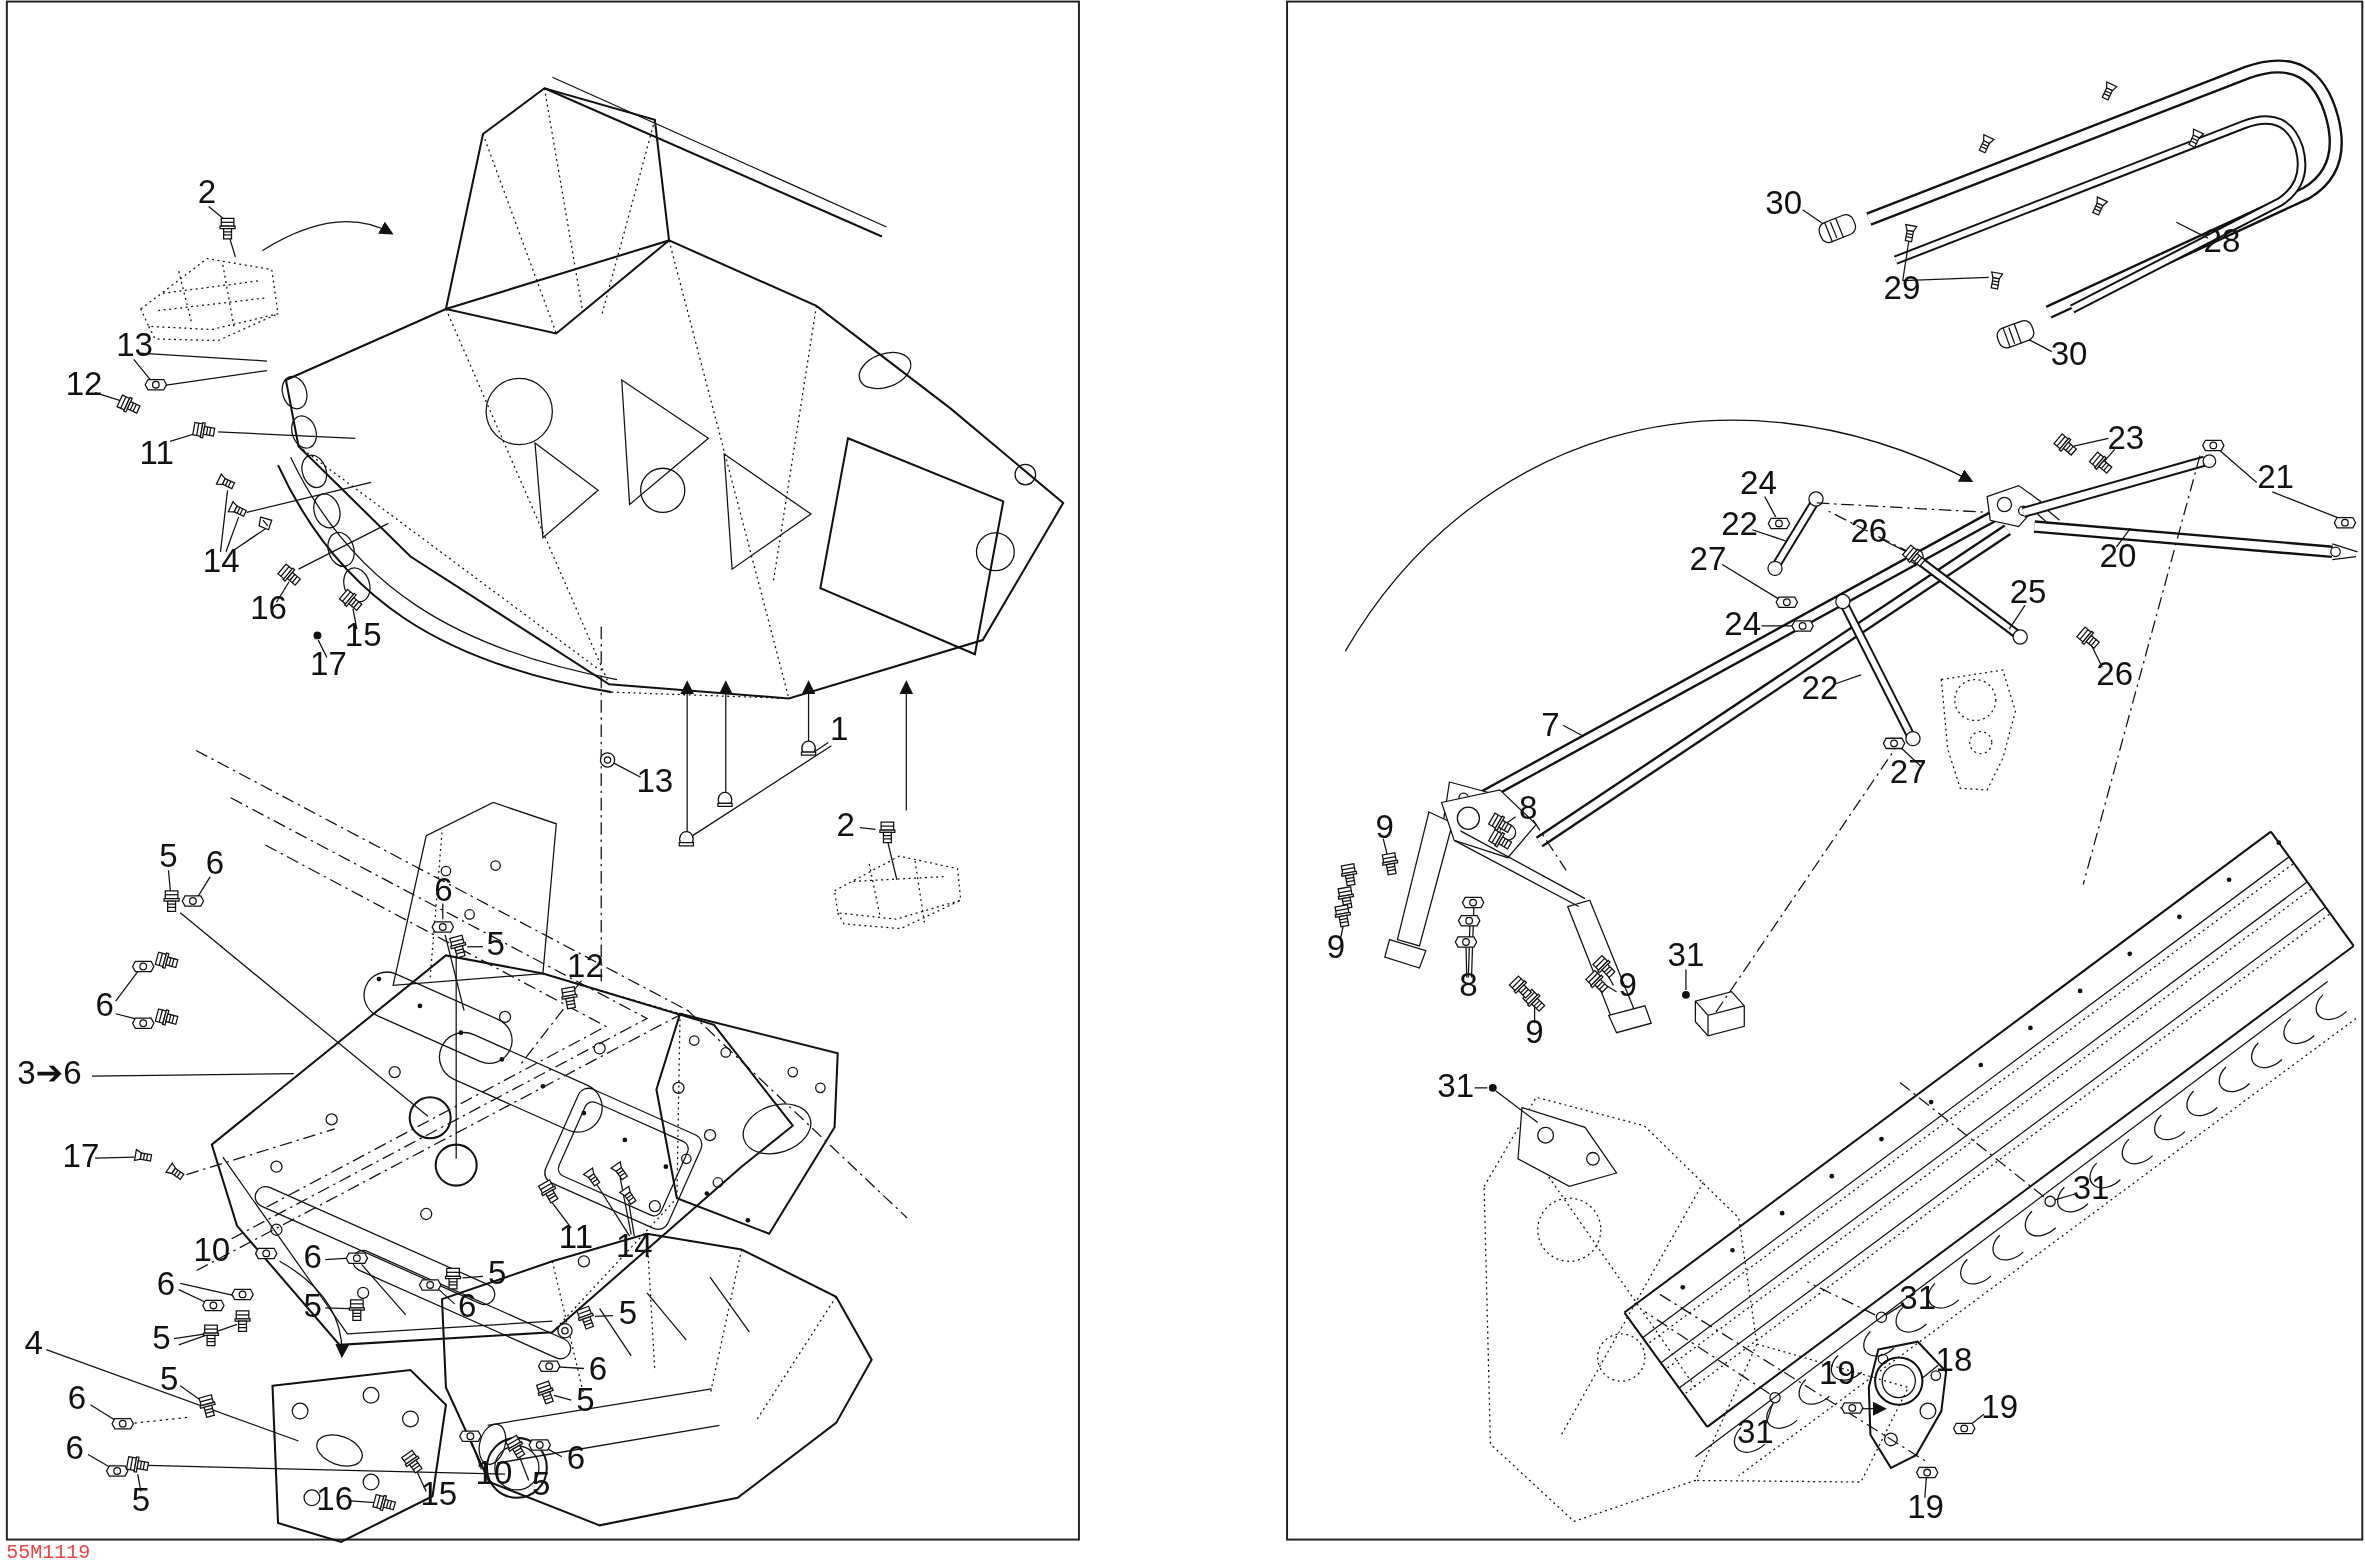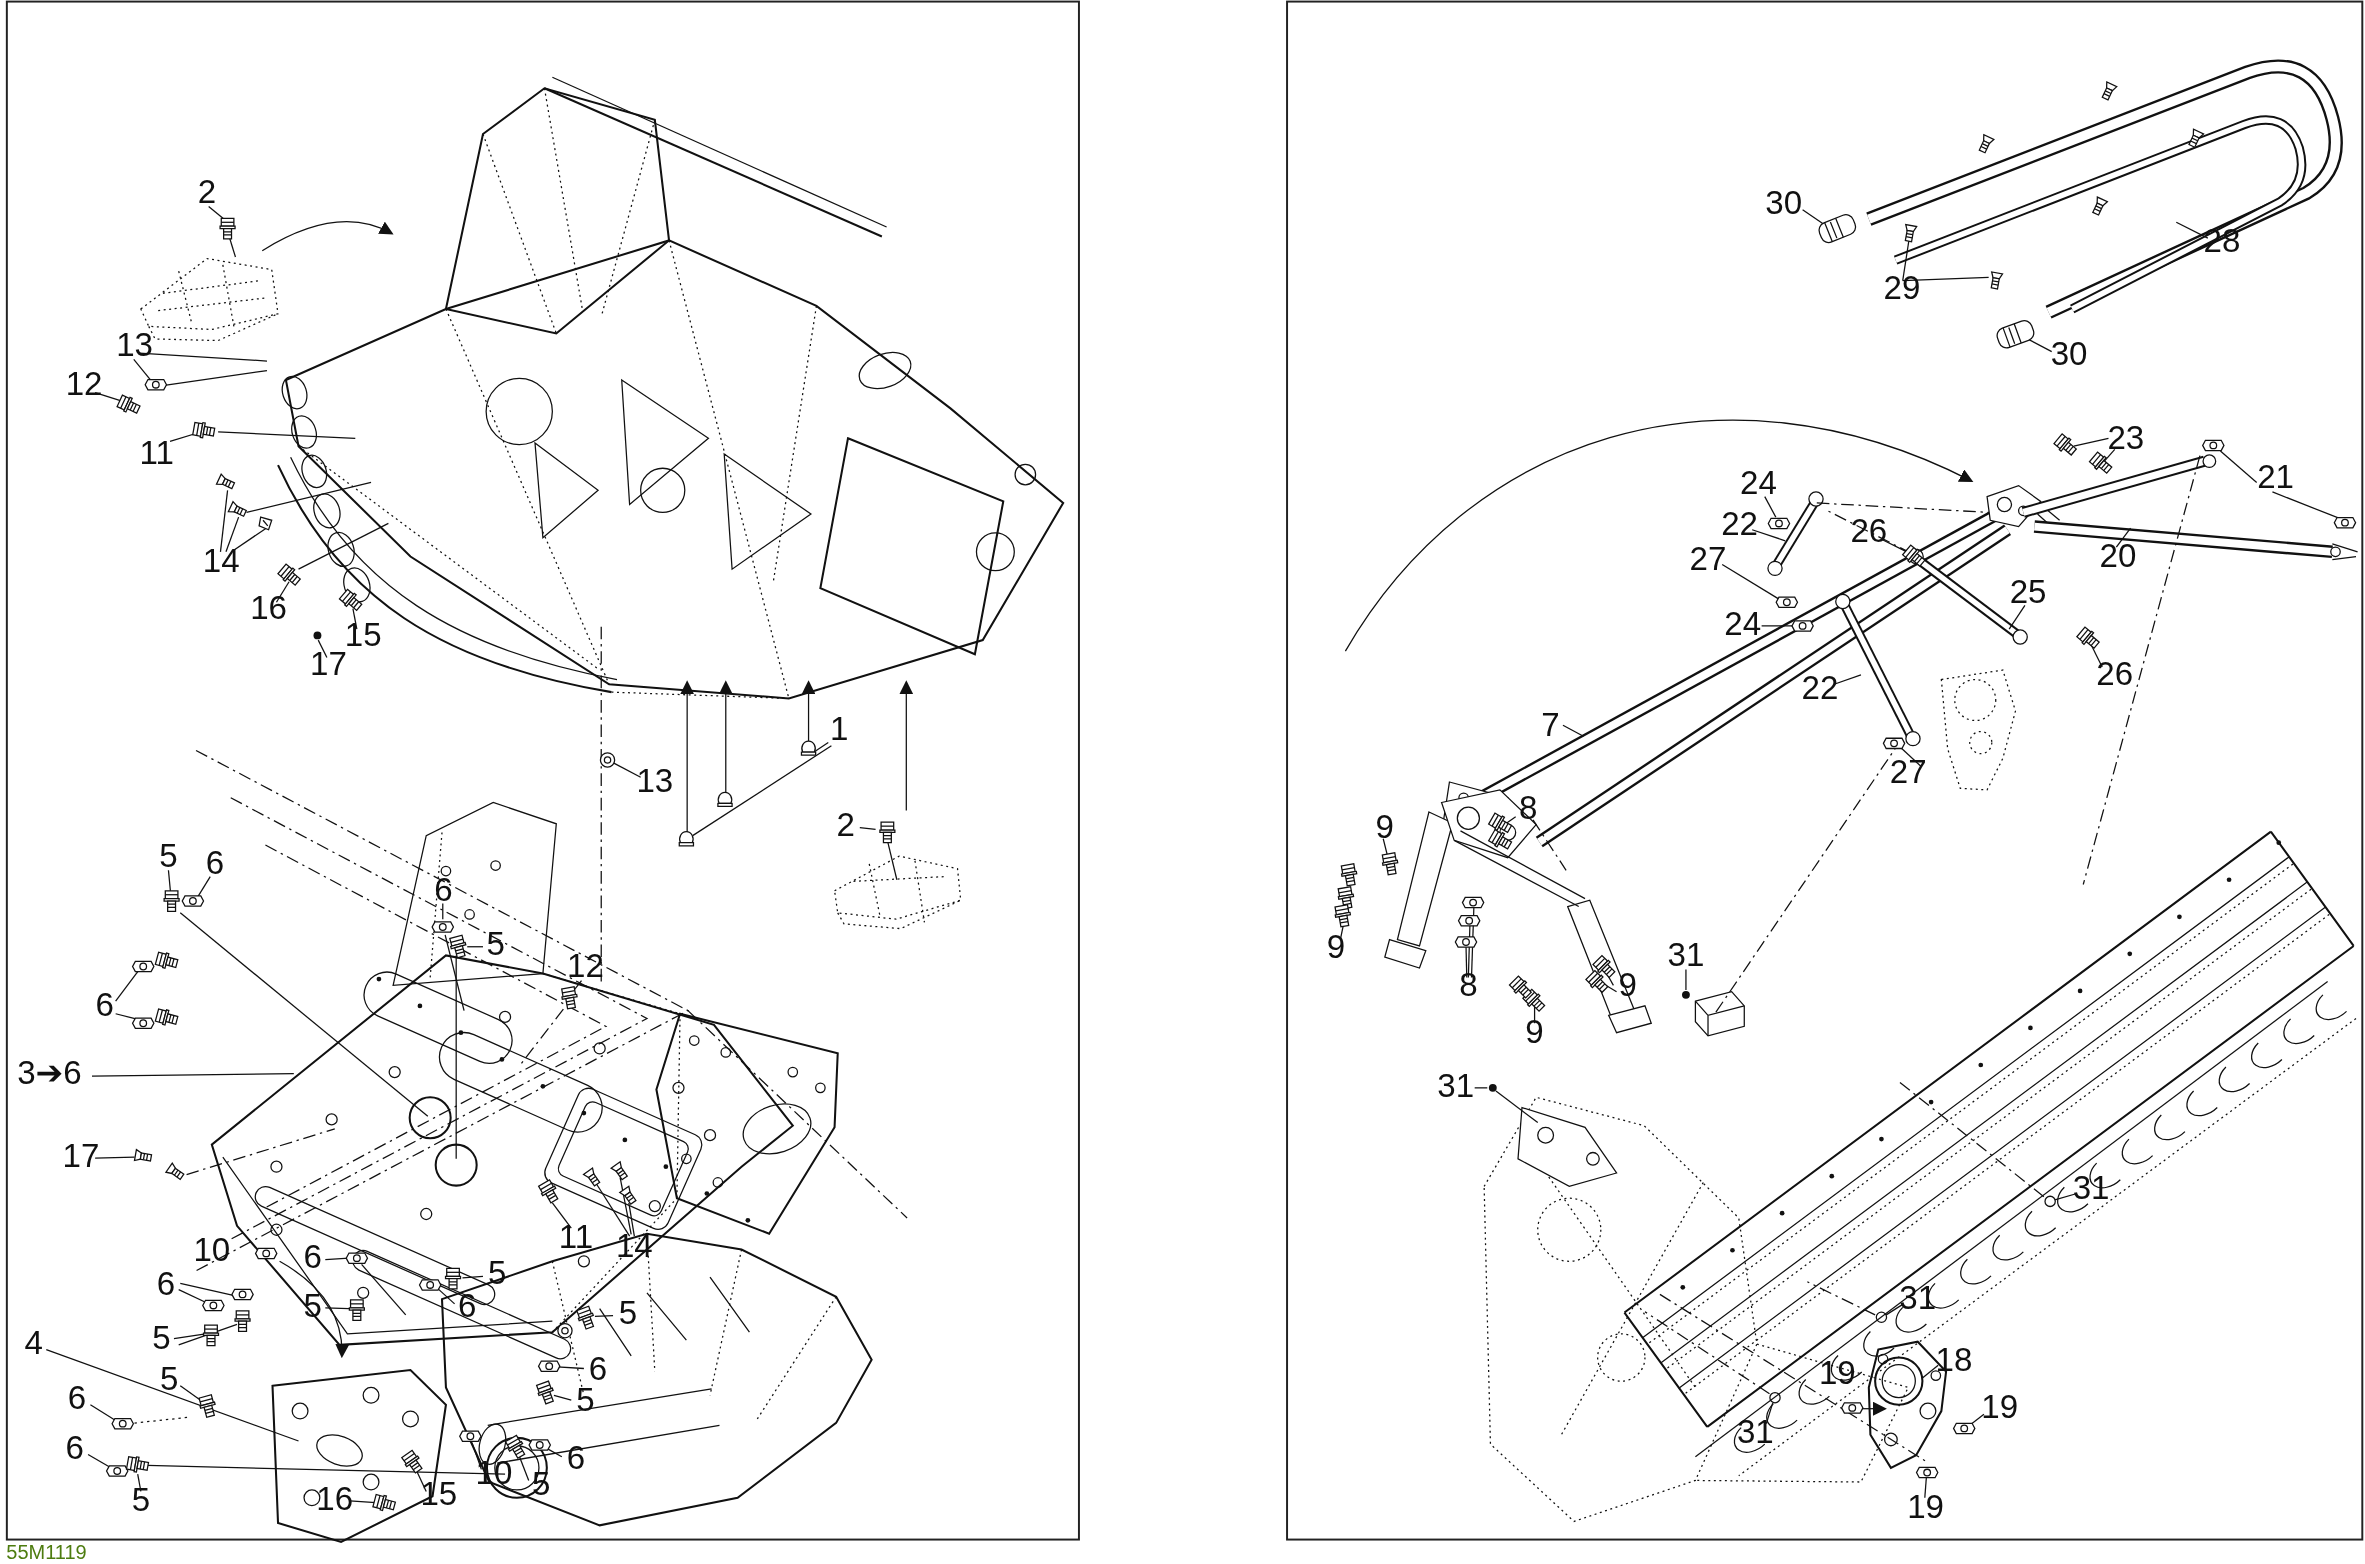--- a/index.html
+++ b/index.html
@@ -7,22 +7,22 @@
          font-family:"Liberation Sans",sans-serif;}
   svg{position:absolute;left:0;top:0;}
   .s1{fill:none;stroke:#111;stroke-width:1.6;}
   .s2{fill:none;stroke:#111;stroke-width:2.6;}
   .wfill{fill:#fff;stroke:#111;stroke-width:1.6;}
   .dot{stroke-dasharray:2.5,4.5;}
   .ld-s{fill:none;stroke:#111;stroke-width:1.6;}
   .ld-d{fill:none;stroke:#111;stroke-width:1.6;stroke-dasharray:16,6,3,6;}
   .ld-t{fill:none;stroke:#111;stroke-width:1.6;stroke-dasharray:3,5;}
   .callout{font-family:"Liberation Sans",sans-serif;font-size:42px;fill:#111;}
-  .doc-code{position:absolute;left:6.3px;top:1541px;font-size:20px;color:#4d7c0f;
-            font-family:Liberation Sans, sans-serif;}
+  .doc-code{position:absolute;left:6.3px;top:1541px;font-size:20px;color:#ef4444;
+            font-family:Liberation Mono, monospace;}
 </style>
 </head>
 <body>
 
 <div class="stage">
 
 <svg width="2366" height="1564" viewBox="0 0 3000 1984">
   <defs>
     <marker id="ah" viewBox="0 0 12 12" refX="10" refY="6" markerWidth="11" markerHeight="11" orient="auto">
       <path d="M0,0 L12,6 L0,12 Z" fill="#111"></path>

